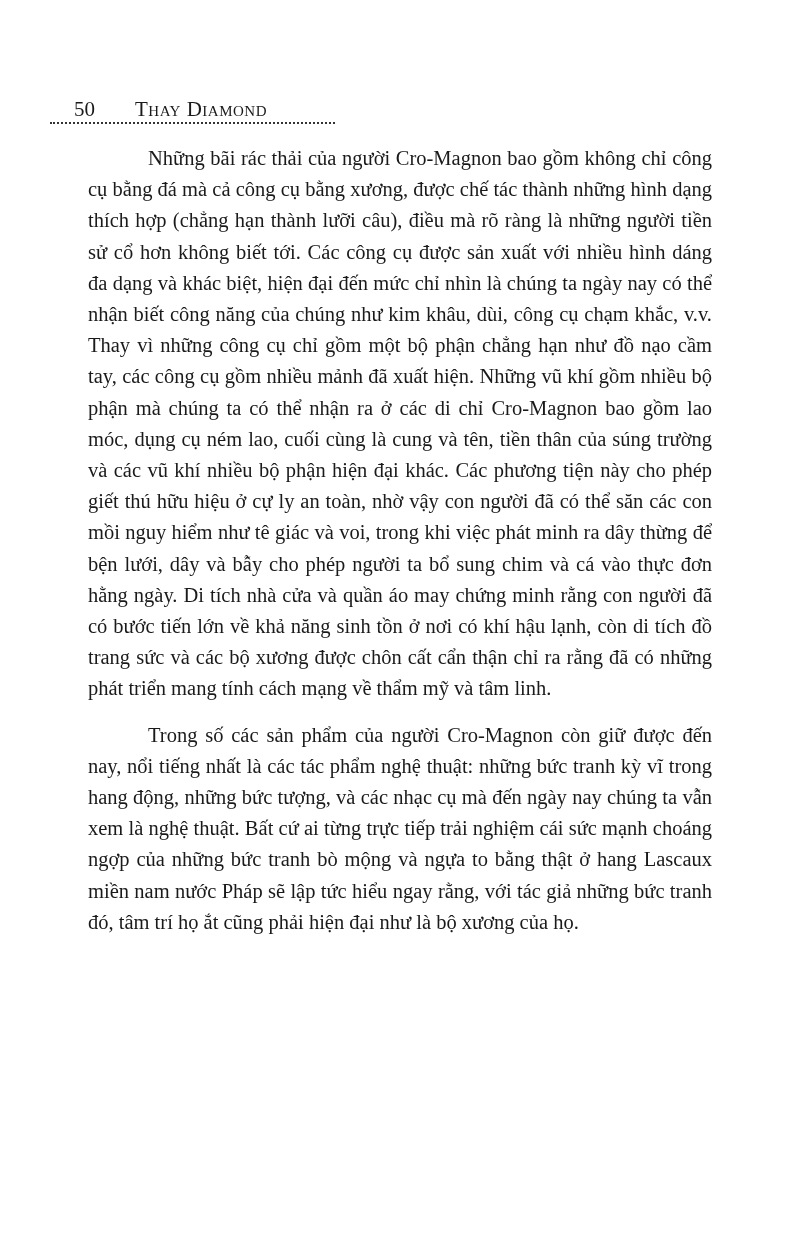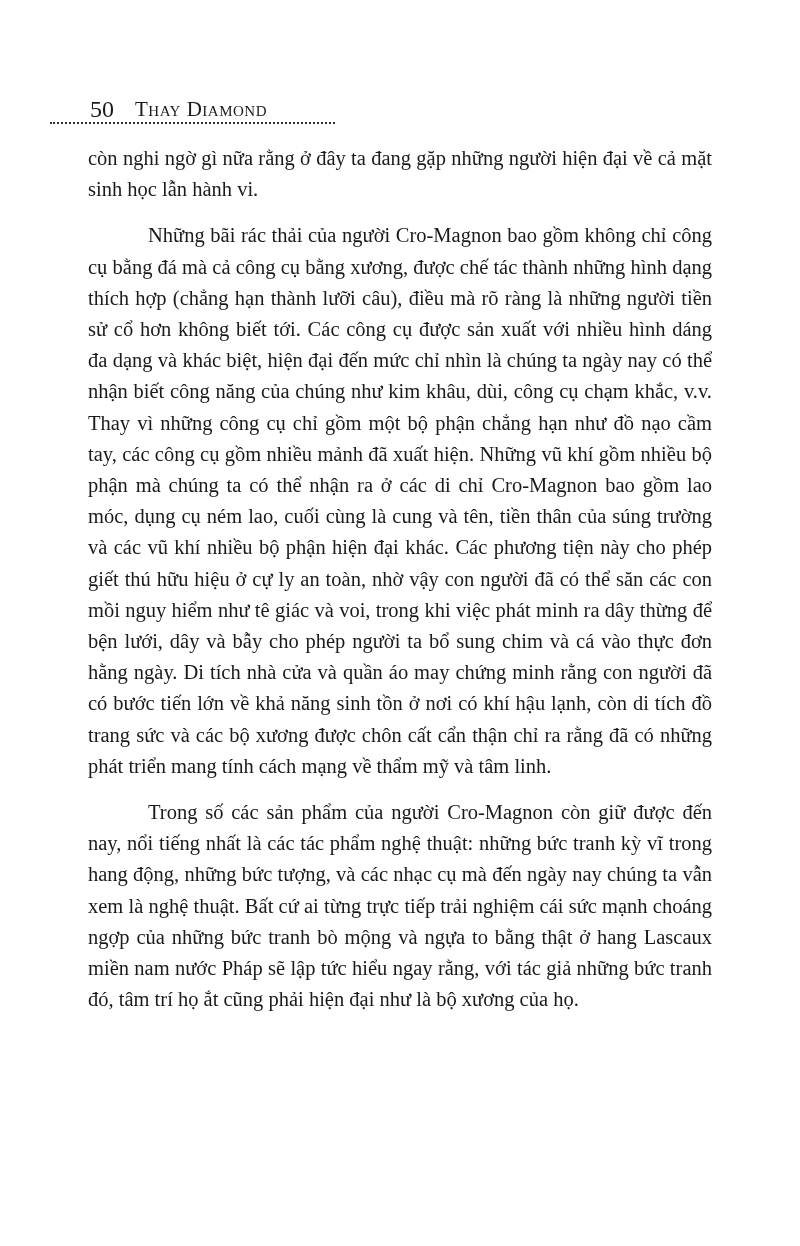--- a/index.html
+++ b/index.html
@@ -17,23 +17,23 @@
     }
     .running-head {
       position: absolute;
       left: 50px;
       top: 96px;
       width: 285px;
       height: 28px;
     }
     .running-head .page-number {
       position: absolute;
-      left: 40px;
+      left: 24px;
       top: 0;
-      font-size: 24px;
+      font-size: 21px;
       line-height: 26px;
       text-align: center;
     }
     .running-head .author {
       position: absolute;
       left: 85px;
       top: 0;
       font-size: 21px;
       line-height: 26px;
       font-variant: small-caps;
@@ -67,16 +67,15 @@
 </head>
 <body>
 
 <div class="running-head">
   <span class="page-number">50</span>
   <span class="author">Thay Diamond</span>
   <div class="rule"></div>
 </div>
 
 <div class="body-text">
-  <p>còn nghi ngờ gì nữa rằng ở đây ta đang gặp những người hiện đại về cả mặt sinh học lẫn hành vi.</p>
   <p class="indent">Những bãi rác thải của người Cro-Magnon bao gồm không chỉ công cụ bằng đá mà cả công cụ bằng xương, được chế tác thành những hình dạng thích hợp (chẳng hạn thành lưỡi câu), điều mà rõ ràng là những người tiền sử cổ hơn không biết tới. Các công cụ được sản xuất với nhiều hình dáng đa dạng và khác biệt, hiện đại đến mức chỉ nhìn là chúng ta ngày nay có thể nhận biết công năng của chúng như kim khâu, dùi, công cụ chạm khắc, v.v. Thay vì những công cụ chỉ gồm một bộ phận chẳng hạn như đồ nạo cầm tay, các công cụ gồm nhiều mảnh đã xuất hiện. Những vũ khí gồm nhiều bộ phận mà chúng ta có thể nhận ra ở các di chỉ Cro-Magnon bao gồm lao móc, dụng cụ ném lao, cuối cùng là cung và tên, tiền thân của súng trường và các vũ khí nhiều bộ phận hiện đại khác. Các phương tiện này cho phép giết thú hữu hiệu ở cự ly an toàn, nhờ vậy con người đã có thể săn các con mồi nguy hiểm như tê giác và voi, trong khi việc phát minh ra dây thừng để bện lưới, dây và bẫy cho phép người ta bổ sung chim và cá vào thực đơn hằng ngày. Di tích nhà cửa và quần áo may chứng minh rằng con người đã có bước tiến lớn về khả năng sinh tồn ở nơi có khí hậu lạnh, còn di tích đồ trang sức và các bộ xương được chôn cất cẩn thận chỉ ra rằng đã có những phát triển mang tính cách mạng về thẩm mỹ và tâm linh.</p>
   <p class="indent">Trong số các sản phẩm của người Cro-Magnon còn giữ được đến nay, nổi tiếng nhất là các tác phẩm nghệ thuật: những bức tranh kỳ vĩ trong hang động, những bức tượng, và các nhạc cụ mà đến ngày nay chúng ta vẫn xem là nghệ thuật. Bất cứ ai từng trực tiếp trải nghiệm cái sức mạnh choáng ngợp của những bức tranh bò mộng và ngựa to bằng thật ở hang Lascaux miền nam nước Pháp sẽ lập tức hiểu ngay rằng, với tác giả những bức tranh đó, tâm trí họ ắt cũng phải hiện đại như là bộ xương của họ.</p>
 </div>
 
 </body></html>

